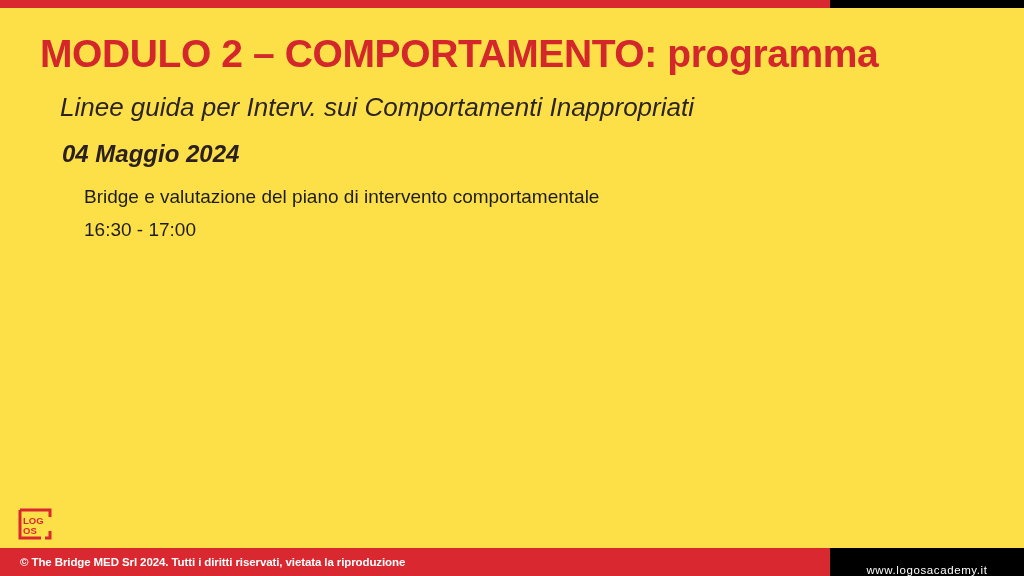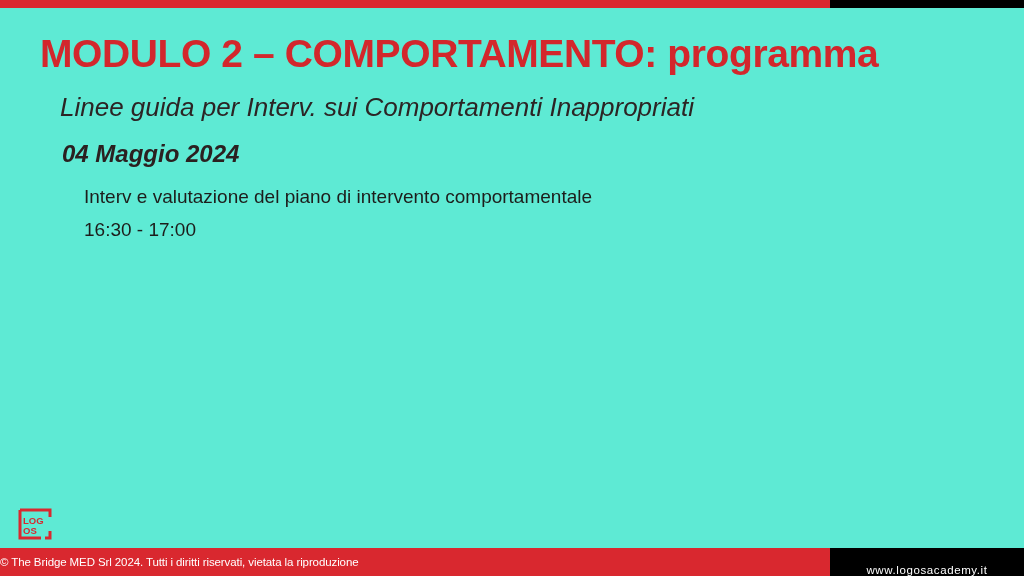--- a/index.html
+++ b/index.html
@@ -11,21 +11,21 @@
     width: 1024px;
     height: 576px;
     overflow: hidden;
     font-family: "Liberation Sans", sans-serif;
     position: relative;
   }
 
   .slide {
     position: absolute;
     inset: 0;
-    background: #5eead4;
+    background: #fde047;
   }
 
   
   .topbar {
     position: absolute;
     top: 0; left: 0;
     width: 100%;
     height: 8px;
     display: flex;
   }
@@ -133,23 +133,25 @@
     flex: 1 1 auto;
     height: 100%;
     background: #000000;
     display: flex;
     align-items: flex-end;
     justify-content: center;
   }
   .copyright {
     color: #ffffff;
     font-size: 11.5px;
-    font-weight: normal;
+    font-weight: bold;
+    padding-left: 8px;
     white-space: nowrap;
     letter-spacing: -0.1px;
+    margin-left: 12px;
   }
   .website {
     color: #ffffff;
     font-size: 11.5px;
     font-weight: normal;
     letter-spacing: 0.6px;
     white-space: nowrap;
   }
 </style>
 </head>
@@ -164,21 +166,21 @@
 
   <div class="title">MODULO 2 – COMPORTAMENTO: programma</div>
 
   <div class="subtitle">Linee guida per Interv. sui Comportamenti Inappropriati</div>
 
   <div class="date">04 Maggio 2024</div>
 
   <div class="schedule">
 
     <div class="schedule-row">
-      <div class="slot-desc">Interv e valutazione del piano di intervento comportamentale</div>
+      <div class="slot-desc">Bridge e valutazione del piano di intervento comportamentale</div>
     </div>
 
     <div class="schedule-row">
       <div class="slot-time">16:30 - 17:00</div>
     </div>
 
   </div>
 
   <div class="logo">
     <svg width="36" height="34" viewBox="0 0 36 34" xmlns="http://www.w3.org/2000/svg">

